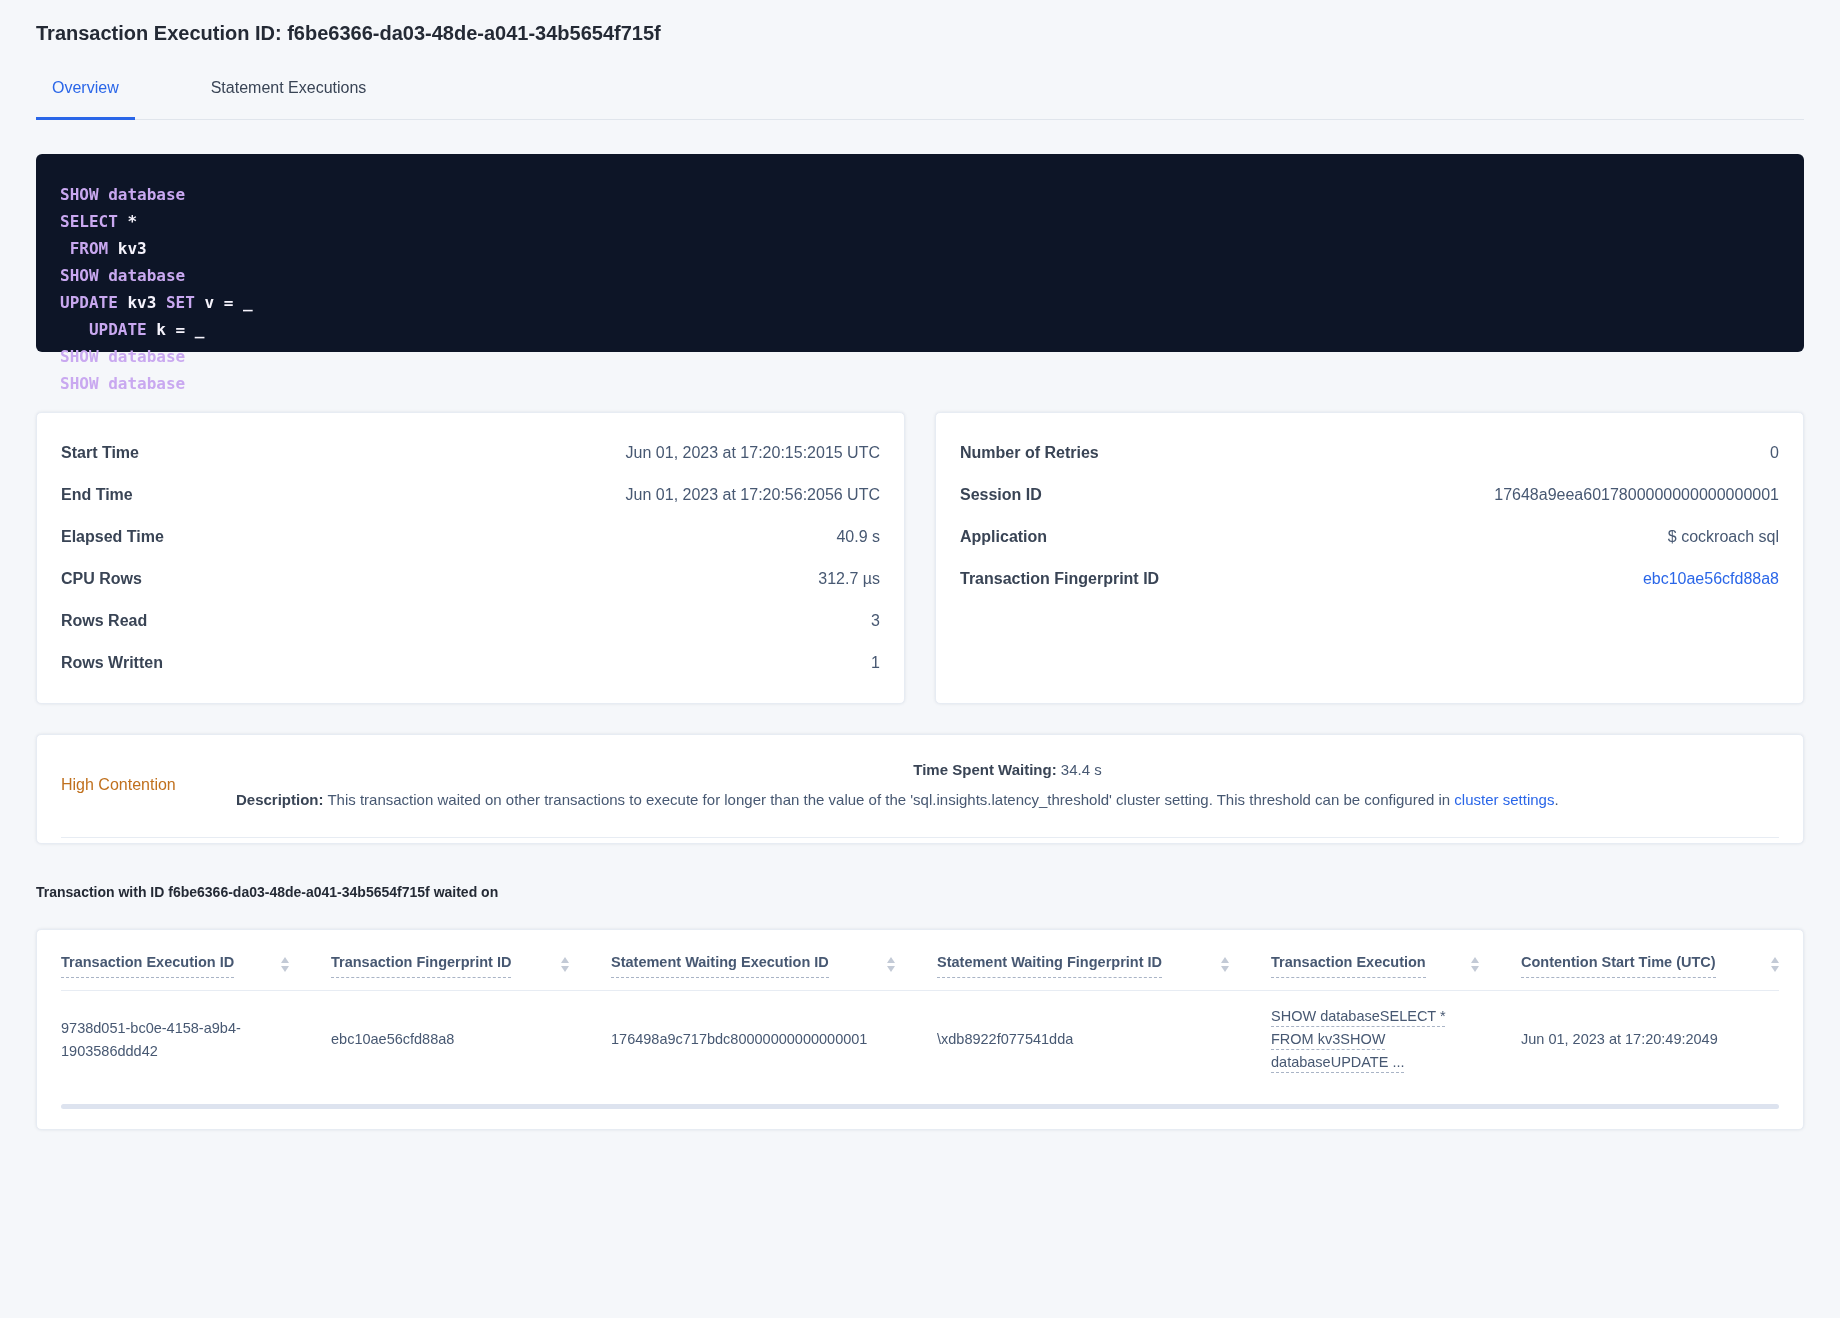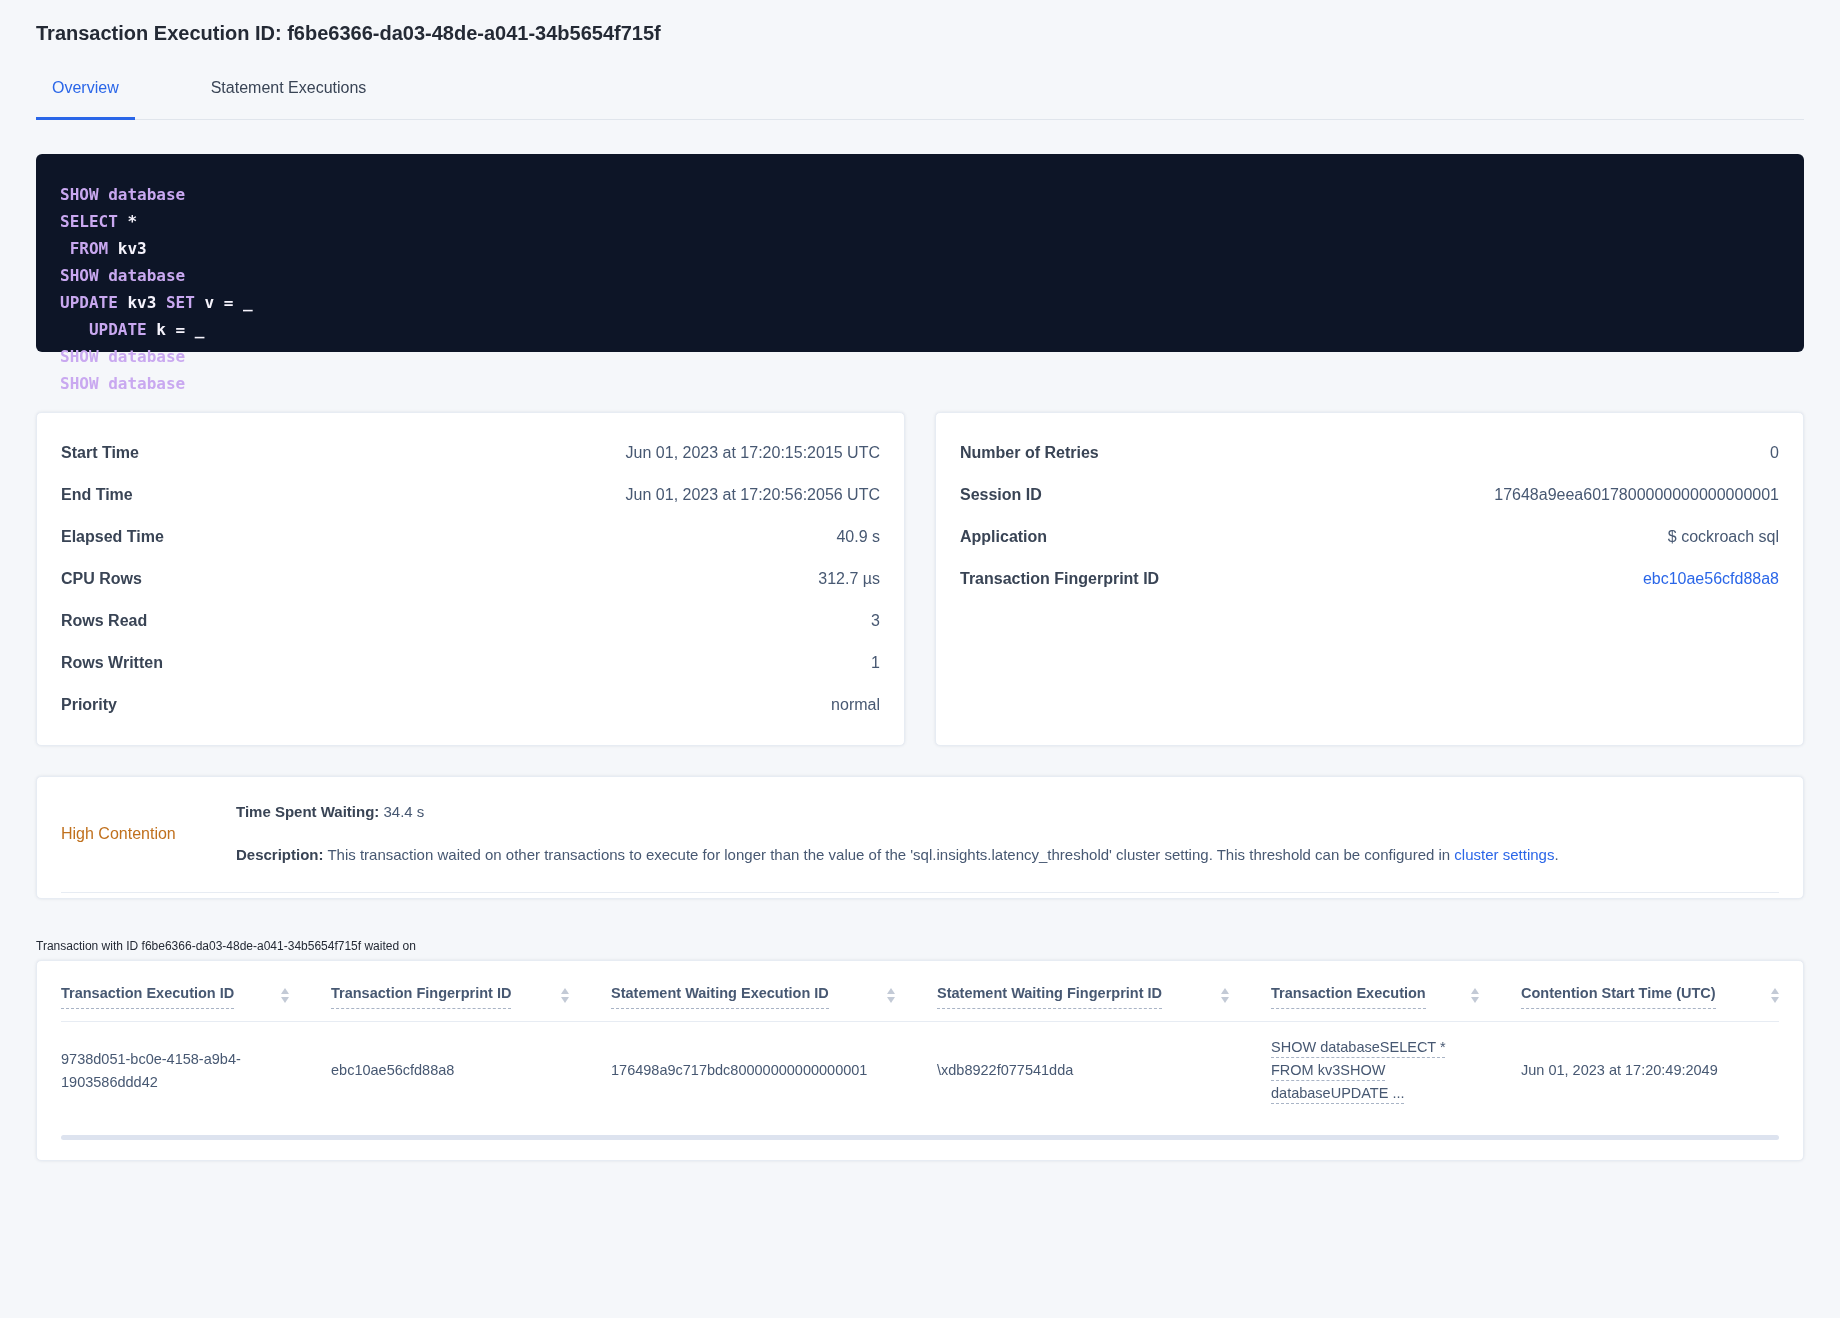--- a/index.html
+++ b/index.html
@@ -79,25 +79,25 @@
   .sort{display:inline-flex;flex-direction:column;align-items:center;margin-left:14px;margin-top:3px;cursor:pointer;}
   .sort i{display:block;width:0;height:0;border-left:4.5px solid transparent;border-right:4.5px solid transparent;}
   .sort .up{border-bottom:6px solid var(--sorticon);margin-bottom:3px;}
   .sort .down{border-top:6px solid var(--sorticon);}
   .sort.desc .down{border-top-color:var(--accent);}
   .ins-col1{width:175px;display:flex;}
   .ins-spacer{flex:1;}
   .insights-row{display:flex;align-items:center;border-bottom:1px solid var(--border);padding:24px 0 26px;}
   .insight-badge{width:175px;font-size:16px;color:var(--warn);}
   .ins-details{flex:1;font-size:15px;color:var(--value);line-height:1.5;}
-  .ins-details .line1{margin-bottom:20px;}
+  .ins-details .line1{margin-bottom:7px;text-align:center;}
   .ins-details strong{color:var(--label);}
   .insights-card .pad-bottom{height:5px;}
   
-  .section-heading{font-size:12px;font-weight:400;color:var(--title);margin:40px 0 7px;}
+  .section-heading{font-size:14px;font-weight:700;color:var(--title);margin:40px 0 29px;}
   .waited-card{padding:0 24px 20px;}
   .wt-grid{display:grid;grid-template-columns:270px 280px 326px 334px 250px 1fr;}
   .wt-head{padding:24px 0 12px;border-bottom:1px solid var(--border);}
   .wt-head .cell{display:flex;align-items:flex-start;padding-right:42px;}
   .wt-head .cell:last-child{padding-right:0;}
   .wt-head .sort{margin-left:auto;}
   .wt-row{align-items:center;padding:14px 0 16px;min-height:96px;font-size:14.5px;color:var(--value);}
   .wt-row .cell{padding-right:42px;line-height:23px;word-break:break-word;}
   .tooltip-text{
     display:inline-block;max-width:180px;
@@ -150,24 +150,20 @@
         <span class="stat-value">312.7 µs</span>
       </div>
       <div class="stat-row">
         <span class="stat-label">Rows Read</span>
         <span class="stat-value">3</span>
       </div>
       <div class="stat-row">
         <span class="stat-label">Rows Written</span>
         <span class="stat-value">1</span>
       </div>
-      <div class="stat-row">
-        <span class="stat-label">Priority</span>
-        <span class="stat-value">normal</span>
-      </div>
     </div>
 
     <div class="card stat-card">
       <div class="stat-row">
         <span class="stat-label">Number of Retries</span>
         <span class="stat-value">0</span>
       </div>
       <div class="stat-row">
         <span class="stat-label">Session ID</span>
         <span class="stat-value">17648a9eea6017800000000000000001</span>

